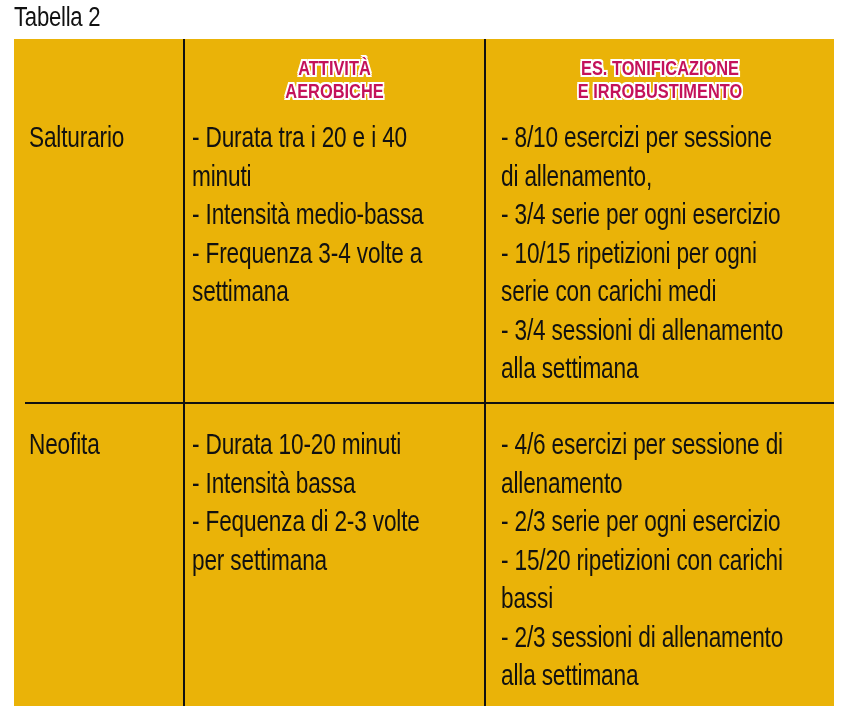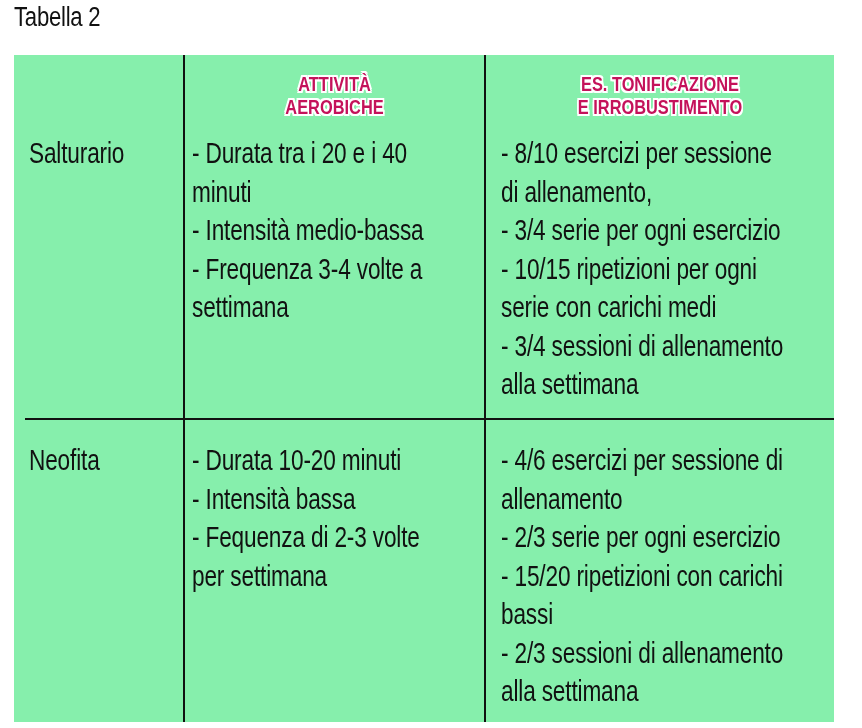--- a/index.html
+++ b/index.html
@@ -1,20 +1,20 @@
 <!DOCTYPE html>
 <html><head>
   <meta charset="utf-8">
   <style>
     html, body { margin: 0; padding: 0; background: #ffffff; }
     body { width: 862px; height: 728px; position: relative; overflow: hidden;
            font-family: "Liberation Sans", sans-serif; color: #111; }
     .caption { position: absolute; left: 14px; top: 2px; font-size: 27px;
                transform: scaleX(0.82); transform-origin: left top; letter-spacing: -0.3px; }
-    .table { position: absolute; left: 14px; top: 55px; width: 820px; height: 667px; background: #86efac; }
+    .table { position: absolute; left: 14px; top: 39px; width: 820px; height: 667px; background: #eab308; }
     .vline { position: absolute; top: 0; width: 2px; background: #111; }
     .vline.a { left: 169px; height: 667px; }
     .vline.b { left: 470px; height: 667px; }
     .hline { position: absolute; left: 11px; top: 363px; width: 809px; height: 2px; background: #111; }
     .hdr { position: absolute; top: 17px; text-align: center; font-weight: bold; color: #c4125a;
            font-size: 21px; line-height: 23px; transform: scaleX(0.78);
            -webkit-text-stroke: 0; paint-order: stroke fill;
            text-shadow: -2px -2px 0 #fff, 2px -2px 0 #fff, -2px 2px 0 #fff, 2px 2px 0 #fff,
                         0 -2px 0 #fff, 0 2px 0 #fff, -2px 0 0 #fff, 2px 0 0 #fff; }
     .hdr.a { left: 171px; width: 299px; }

